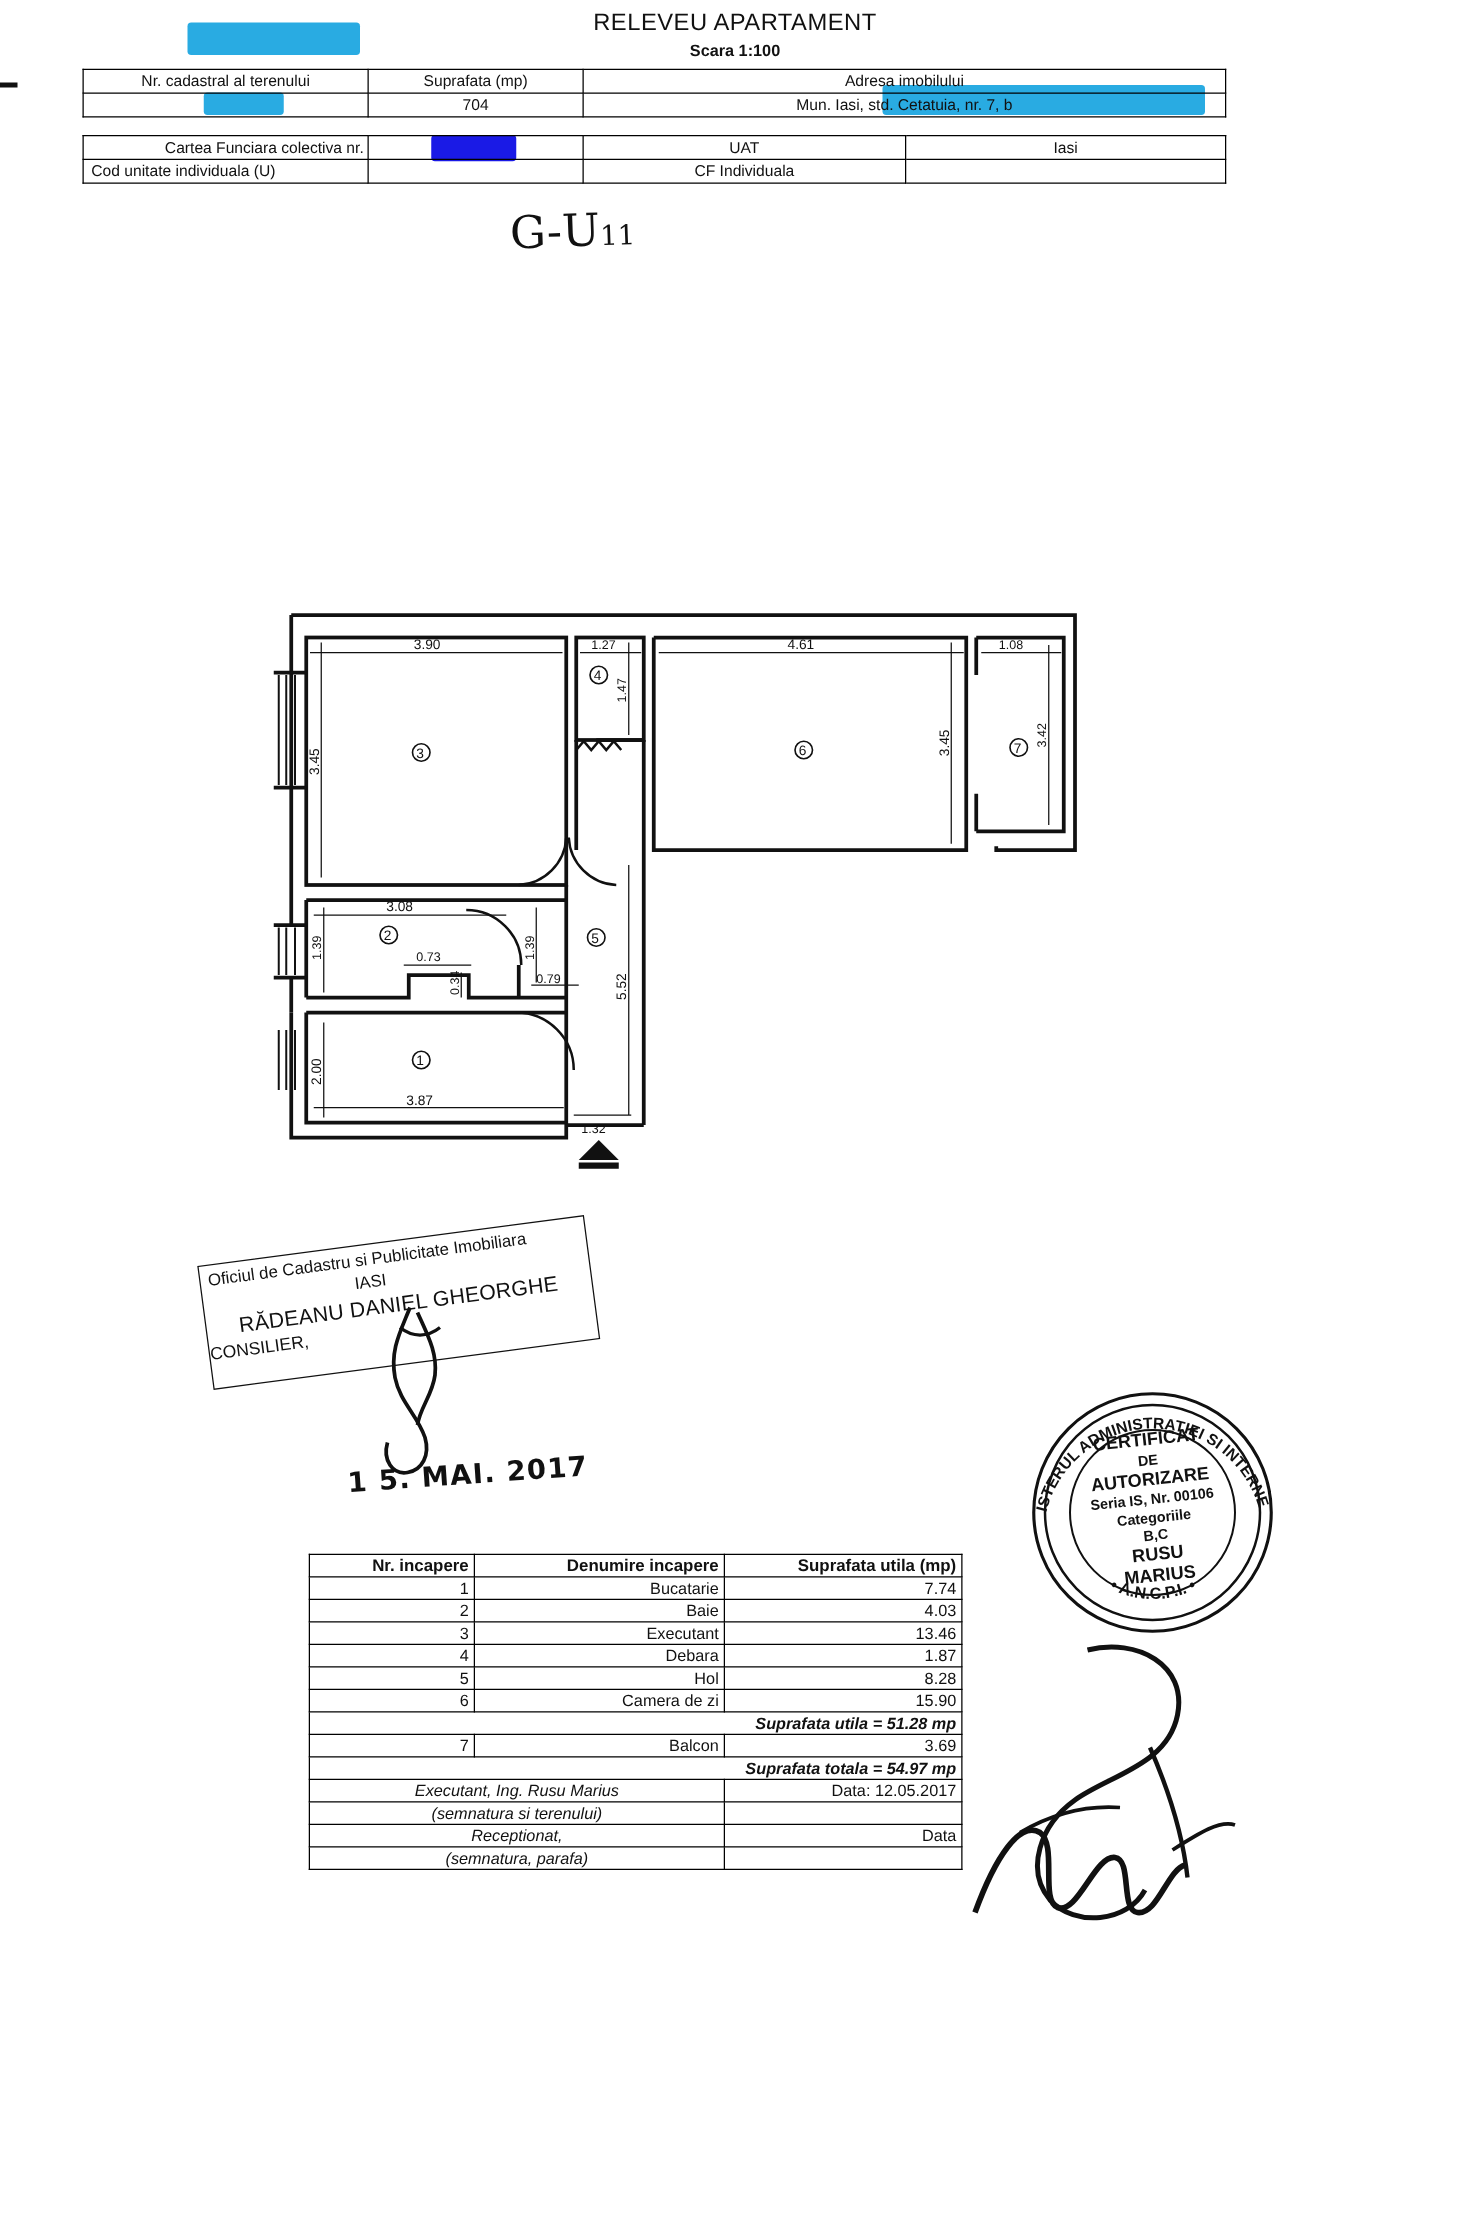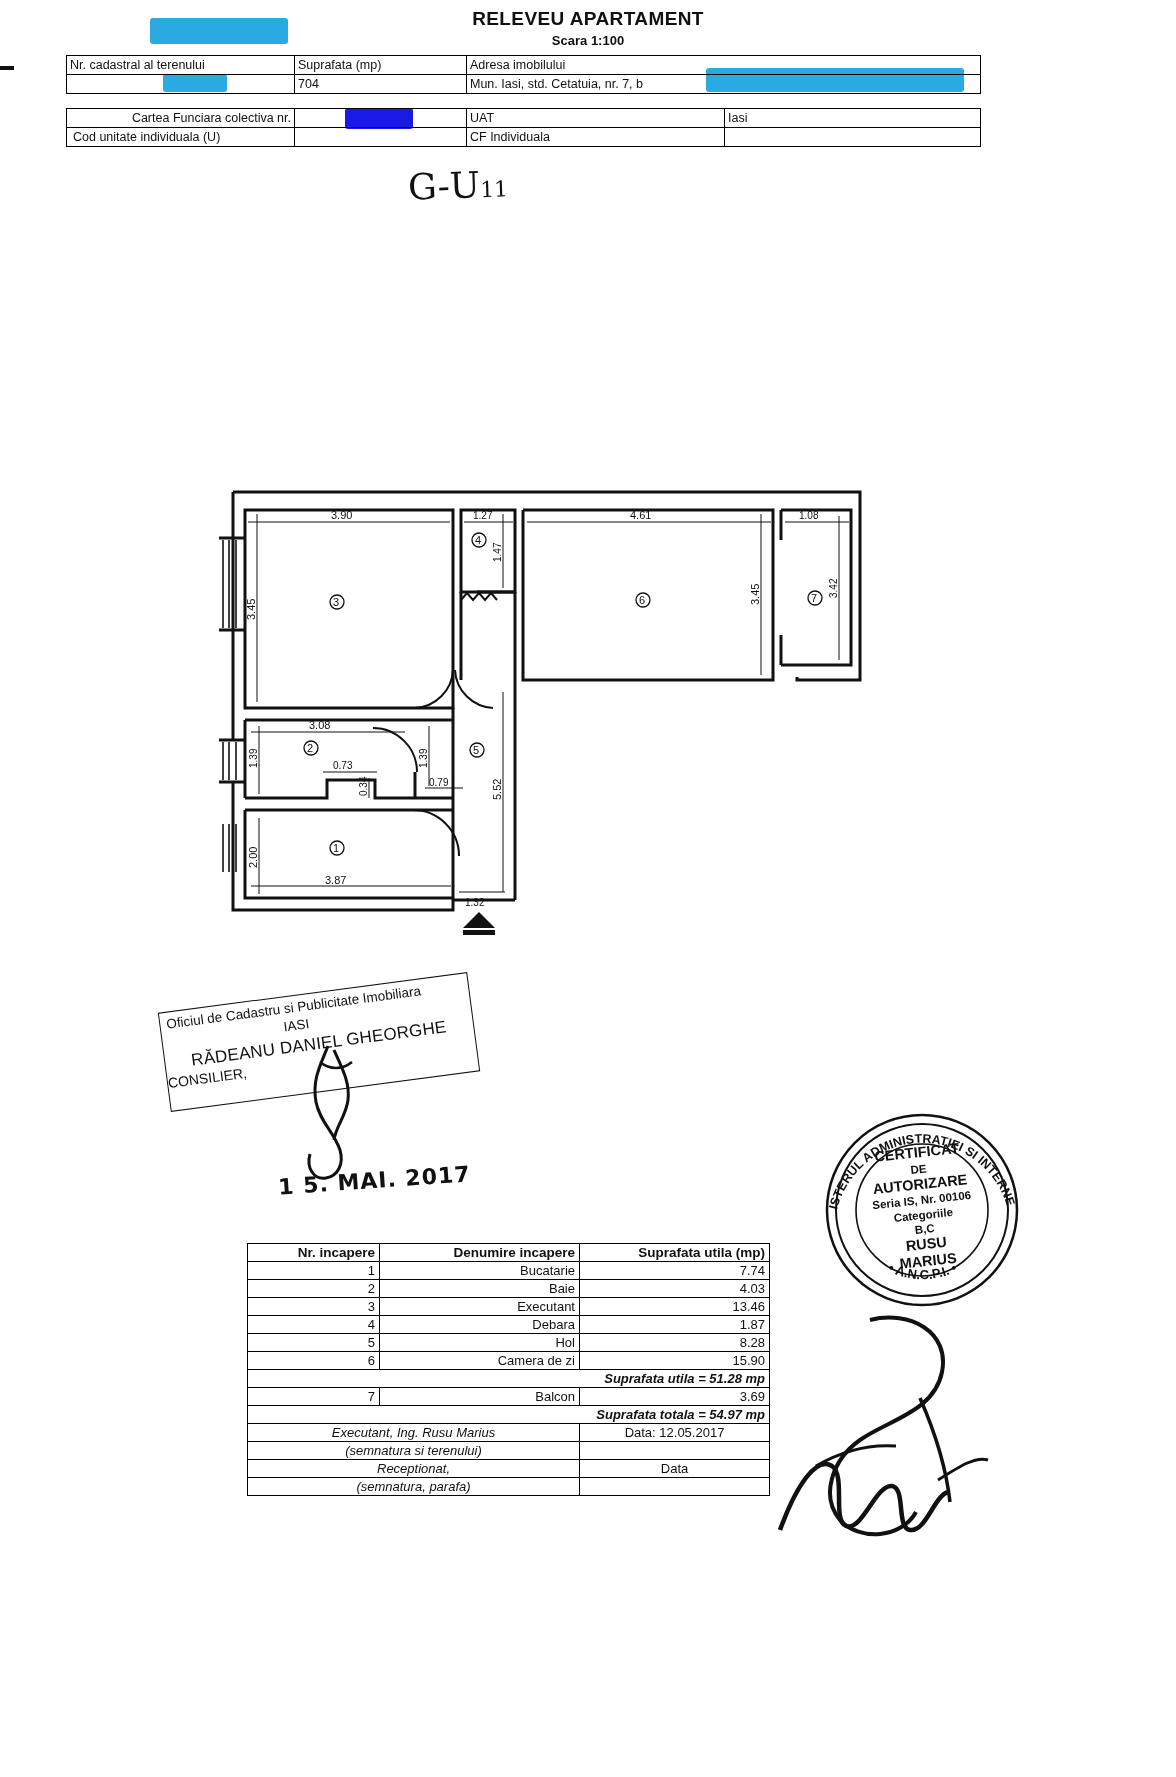--- a/index.html
+++ b/index.html
@@ -8,39 +8,39 @@
     width:1176px; height:1777px; position:relative;
     background:#ffffff;
     font-family:"Liberation Sans", sans-serif;
     color:#111;
     overflow:hidden;
   }
 
   
   .doc-title{
     position:absolute; left:0; top:8px; width:1176px; text-align:center;
-    font-size:19px; font-weight:bold; letter-spacing:.4px;
+    font-size:19px; font-weight:normal; letter-spacing:.4px;
   }
   .doc-scale{
     position:absolute; left:0; top:33px; width:1176px; text-align:center;
     font-size:13px; font-weight:bold;
   }
 
   
   .redact{ position:absolute; border-radius:3px; }
   .redact.light{ background:#29ABE2; }
   .redact.dark{ background:#1A1AE6; }
 
   
   .hdr-table{
     position:absolute; border-collapse:collapse; table-layout:fixed;
     font-size:12.5px;
   }
   .hdr-table td{
-    border:1px solid #000; padding:1px 3px; height:19px;
+    border:1px solid #000; text-align:center; padding:1px 3px; height:19px;
     white-space:nowrap; overflow:hidden;
   }
   .hdr-table td.lft{ text-align:left; }
 
   #hdr-top{ left:66px; top:55px; width:914px; }
   #hdr-bot{ left:66px; top:108px; width:914px; }
 
   
   .handwrite{
     position:absolute; font-family:"DejaVu Serif", serif;
@@ -90,21 +90,21 @@
     position:absolute; left:247px; top:1243px; width:522px;
     border-collapse:collapse; table-layout:fixed; font-size:13px;
   }
   #rooms-table td, #rooms-table th{
     border:1.1px solid #000; height:18px; padding:0 4px;
     text-align:right; font-weight:normal; white-space:nowrap;
   }
   #rooms-table th{ font-weight:bold; font-size:13.5px; }
   #rooms-table td.total{ font-style:italic; font-weight:bold; font-size:13px; }
   #rooms-table td.lft{ text-align:center; font-style:italic;margin-left:44px; }
-  #rooms-table td.lft-plain{ text-align:center;margin-left:22px; }
+  #rooms-table td.lft-plain{ text-align:right;margin-left:22px; }
 </style>
 </head>
 <body>
 
 <div class="doc-title">RELEVEU APARTAMENT</div>
 <div class="doc-scale">Scara 1:100</div>
 
 <div class="redact light" style="left:150px; top:18px; width:138px; height:26px;"></div>
 <div class="redact light" style="left:163px; top:74px; width:64px; height:18px;"></div>
 <div class="redact light" style="left:706px; top:68px; width:258px; height:24px;"></div>

